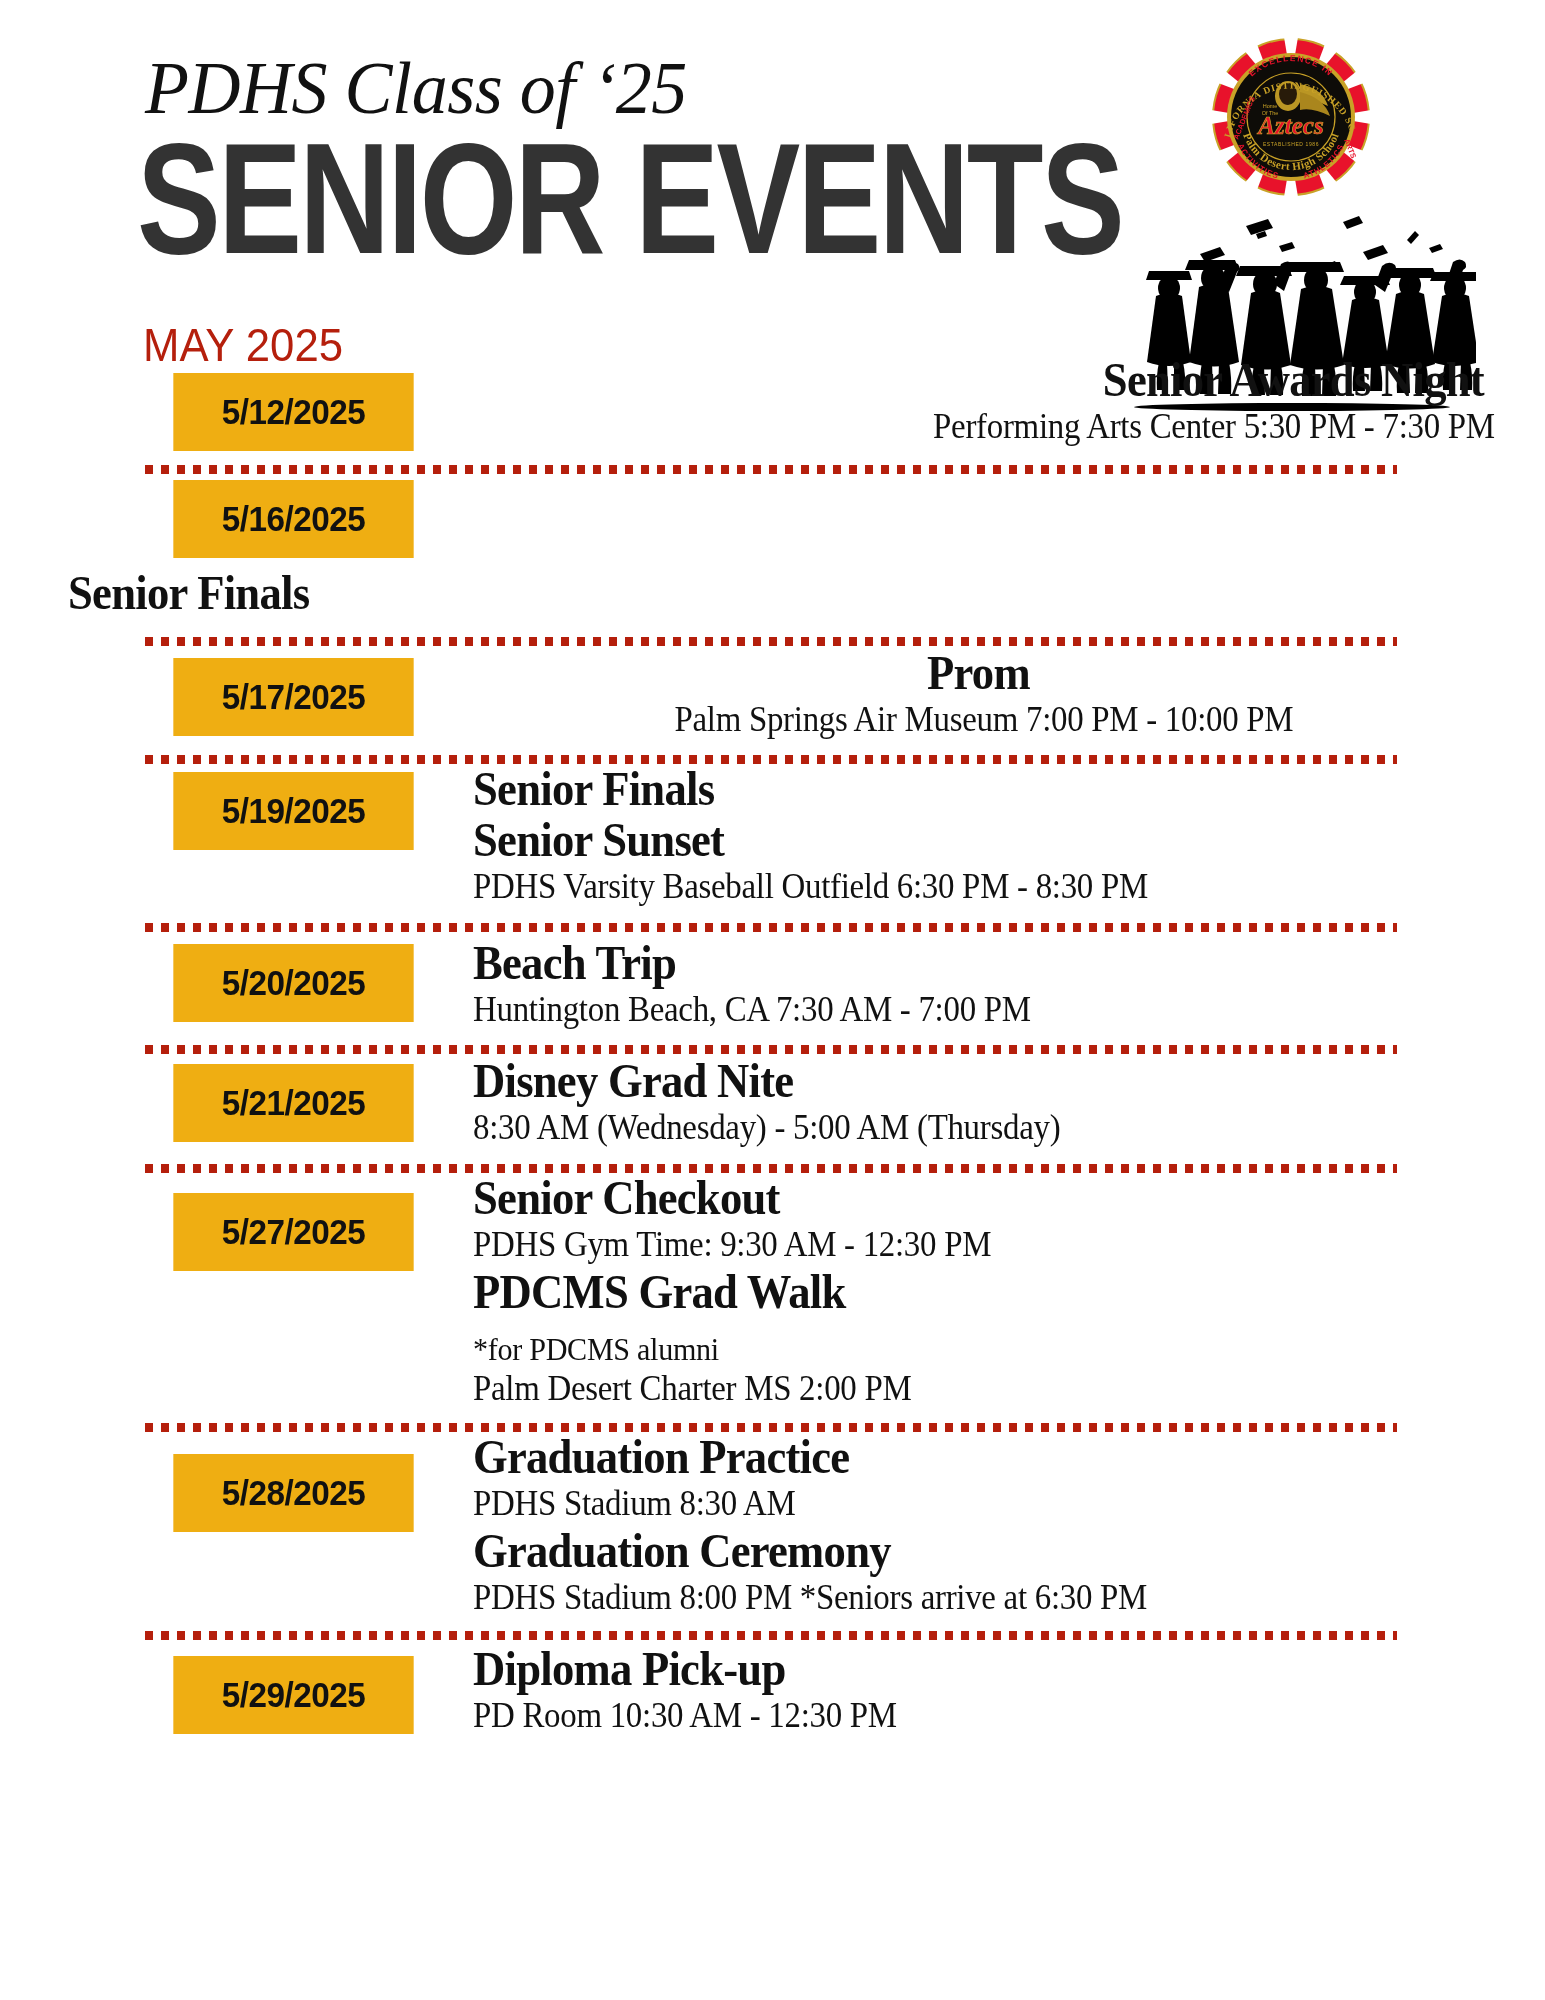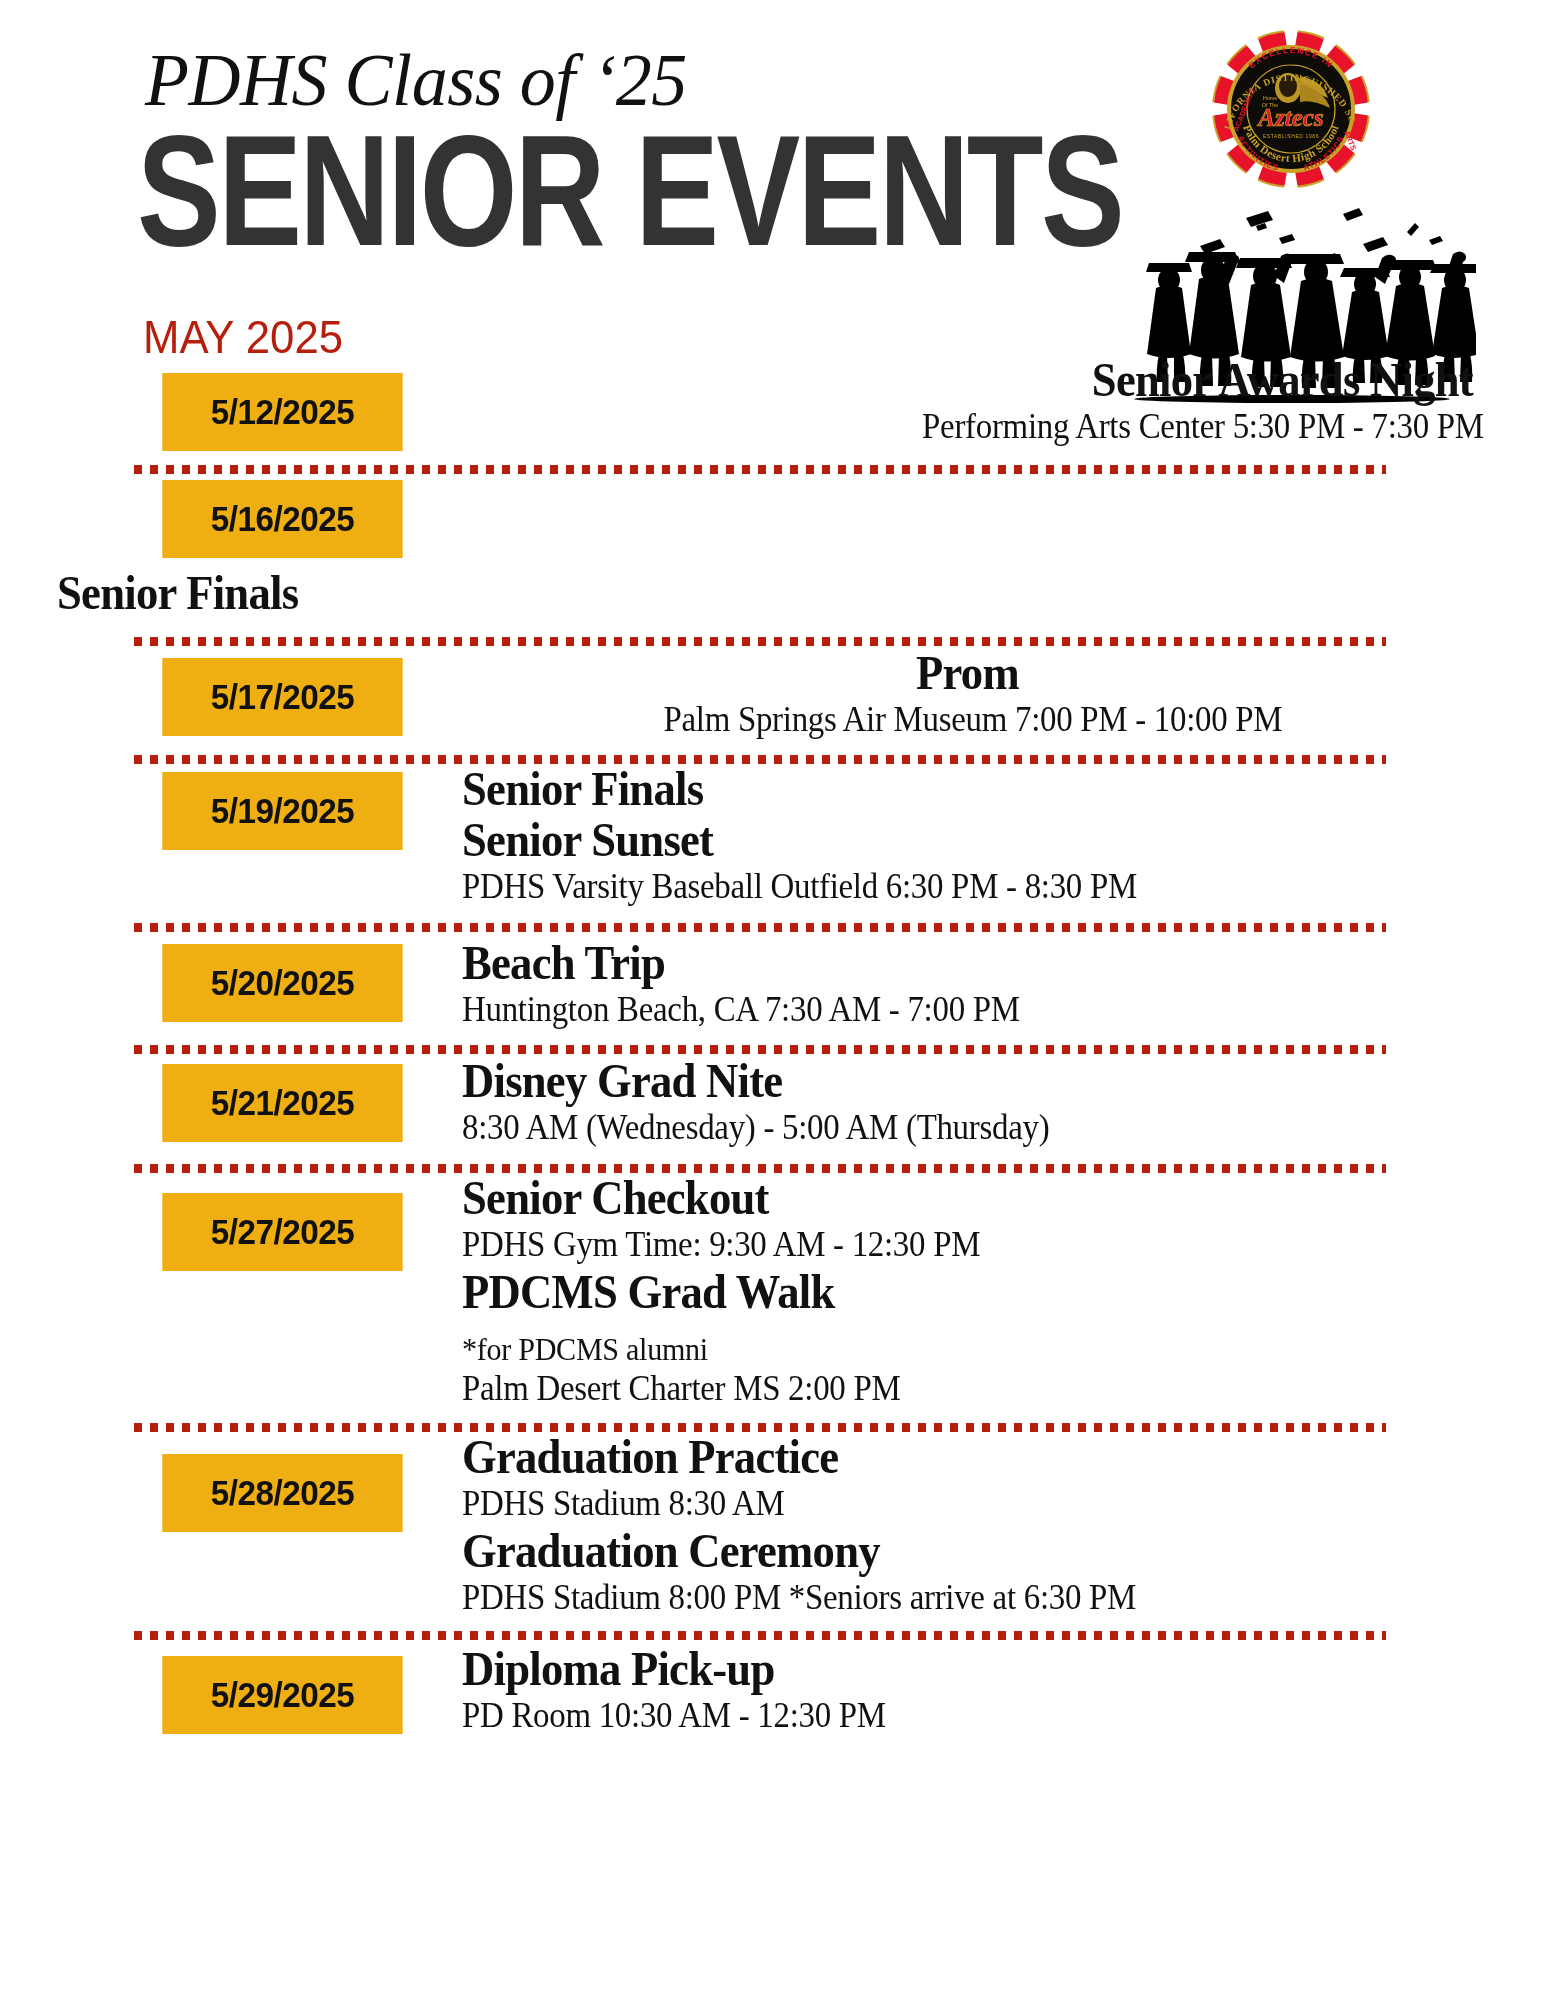--- a/index.html
+++ b/index.html
@@ -3,21 +3,21 @@
 <meta charset="utf-8">
 <style>
   * { margin:0; padding:0; box-sizing:border-box; }
   html,body{ background:#ffffff; }
   body{
     width:1545px; height:2000px; position:relative; overflow:hidden;
     font-family:"Liberation Serif", serif;
   }
 
   
-  #header{ position:absolute; left:0; top:8px; width:1483px; height:310px; }
+  #header{ position:absolute; left:0; top:16px; width:1483px; height:310px; }
 
   #script-title{
     position:absolute; left:145px; top:34px;
     font-family:"Liberation Serif", serif;
     font-style:italic; font-weight:400;
     font-size:75px; line-height:1; color:#111111;
     letter-spacing:-0.5px;
     transform:scaleX(0.96); transform-origin:left top;
     white-space:nowrap;
   }
@@ -42,21 +42,21 @@
 
   
   #school-seal{ position:absolute; left:1208px; top:18px; width:166px; height:166px; }
   #school-seal svg{ display:block; width:166px; height:166px; }
 
   
   #graduates{ position:absolute; left:1096px; top:188px; width:380px; height:212px; }
   #graduates svg{ display:block; width:380px; height:212px; }
 
   
-  #schedule{ position:absolute; left:4px; top:355px; width:1312px; }
+  #schedule{ position:absolute; left:15px; top:355px; width:1312px; }
 
   .row{ position:relative; width:1545px; }
   .row-inner{ position:relative; display:flex; align-items:flex-start; }
 
   .date-chip{
     flex:0 0 auto;
     width:253px; height:78px;
     margin-left:152px;
     background:#EFAE12;
     display:flex; align-items:center; justify-content:center;

